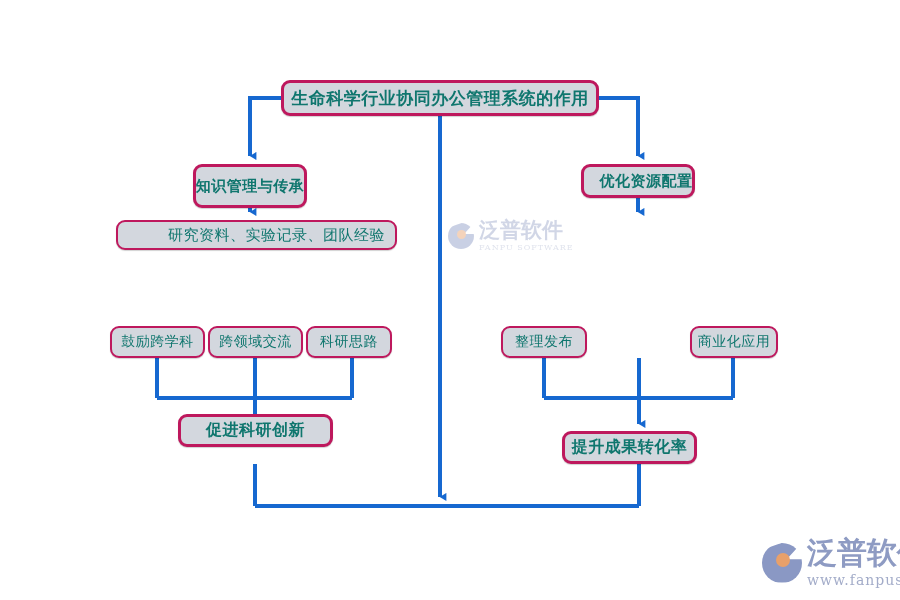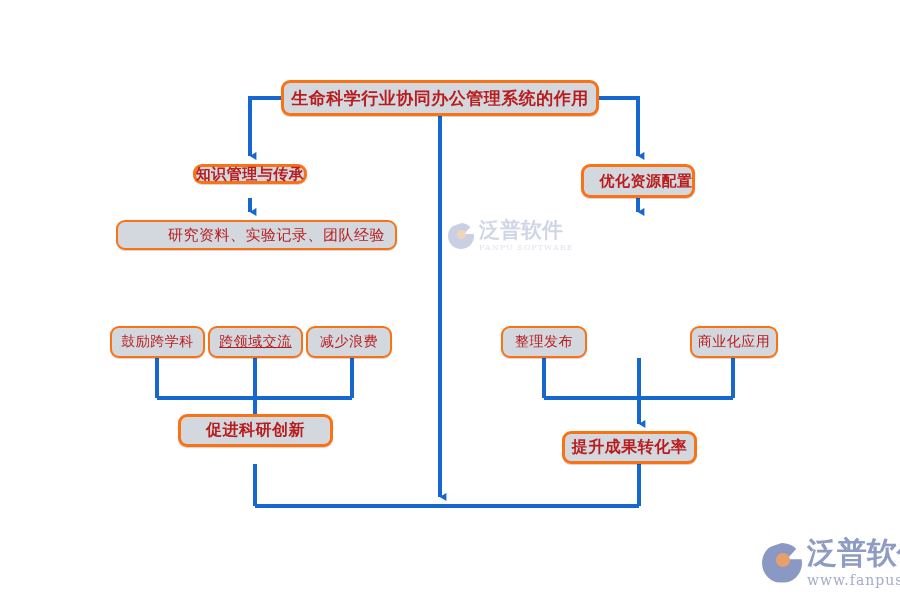--- a/index.html
+++ b/index.html
@@ -23,26 +23,26 @@
     top: 0;
     width: 900px;
     height: 600px;
   }
 
   
   .node {
     position: absolute;
     box-sizing: border-box;
     background: #d3d7de;
-    border: 3px solid #f97316;
+    border: 3px solid #be185d;
     border-radius: 9px;
     display: flex;
     align-items: center;
     justify-content: center;
-    color: #b91c1c;
+    color: #0f766e;
     text-align: left;
     letter-spacing: 0.5px;
     white-space: nowrap;
     z-index: 5;
     box-shadow: 0 1px 1px rgba(0,0,0,0.18);
   }
   .node.thin  { border-width: 2px; }
 
   .n-title  { font-size: 17px; font-weight: bold; }
   .n-branch { font-size: 15px; font-weight: bold; }
@@ -162,30 +162,30 @@
         <div class="dot"></div>
     </div>
     <div class="wm-textblock">
       <div class="wm-cn">泛普软件</div>
       <div class="wm-en">www.fanpusoft.com</div>
     </div>
   </div>
 
   <div class="node n-title" style="left:281px; top:80px; width:318px; height:36px;">生命科学行业协同办公管理系统的作用</div>
 
-  <div class="node n-branch" style="left:193px; top:164px; width:114px; height:20px;">知识管理与传承</div>
+  <div class="node n-branch" style="left:193px; top:164px; width:114px; height:44px;">知识管理与传承</div>
 
   <div class="node n-branch" style="left:581px; top:164px; width:114px; height:34px;padding-left:16px;">优化资源配置</div>
 
   <div class="node n-detail thin" style="left:116px; top:220px; width:281px; height:30px;padding-left:40px;">研究资料、实验记录、团队经验</div>
 
 
   <div class="node n-small thin" style="left:110px; top:326px; width:95px; height:32px;">鼓励跨学科</div>
-  <div class="node n-small thin" style="left:208px; top:326px; width:95px; height:32px;text-decoration:underline;">跨领域交流</div>
-  <div class="node n-small thin" style="left:306px; top:326px; width:86px; height:32px;">减少浪费</div>
+  <div class="node n-small thin" style="left:208px; top:326px; width:95px; height:32px;">跨领域交流</div>
+  <div class="node n-small thin" style="left:306px; top:326px; width:86px; height:32px;">科研思路</div>
 
   <div class="node n-small thin" style="left:501px; top:326px; width:86px; height:32px;">整理发布</div>
   <div class="node n-small thin" style="left:690px; top:326px; width:88px; height:32px;">商业化应用</div>
 
   <div class="node n-result" style="left:178px; top:414px; width:155px; height:33px;">促进科研创新</div>
 
   <div class="node n-result" style="left:562px; top:431px; width:135px; height:33px;">提升成果转化率</div>
 
 </div>
 

